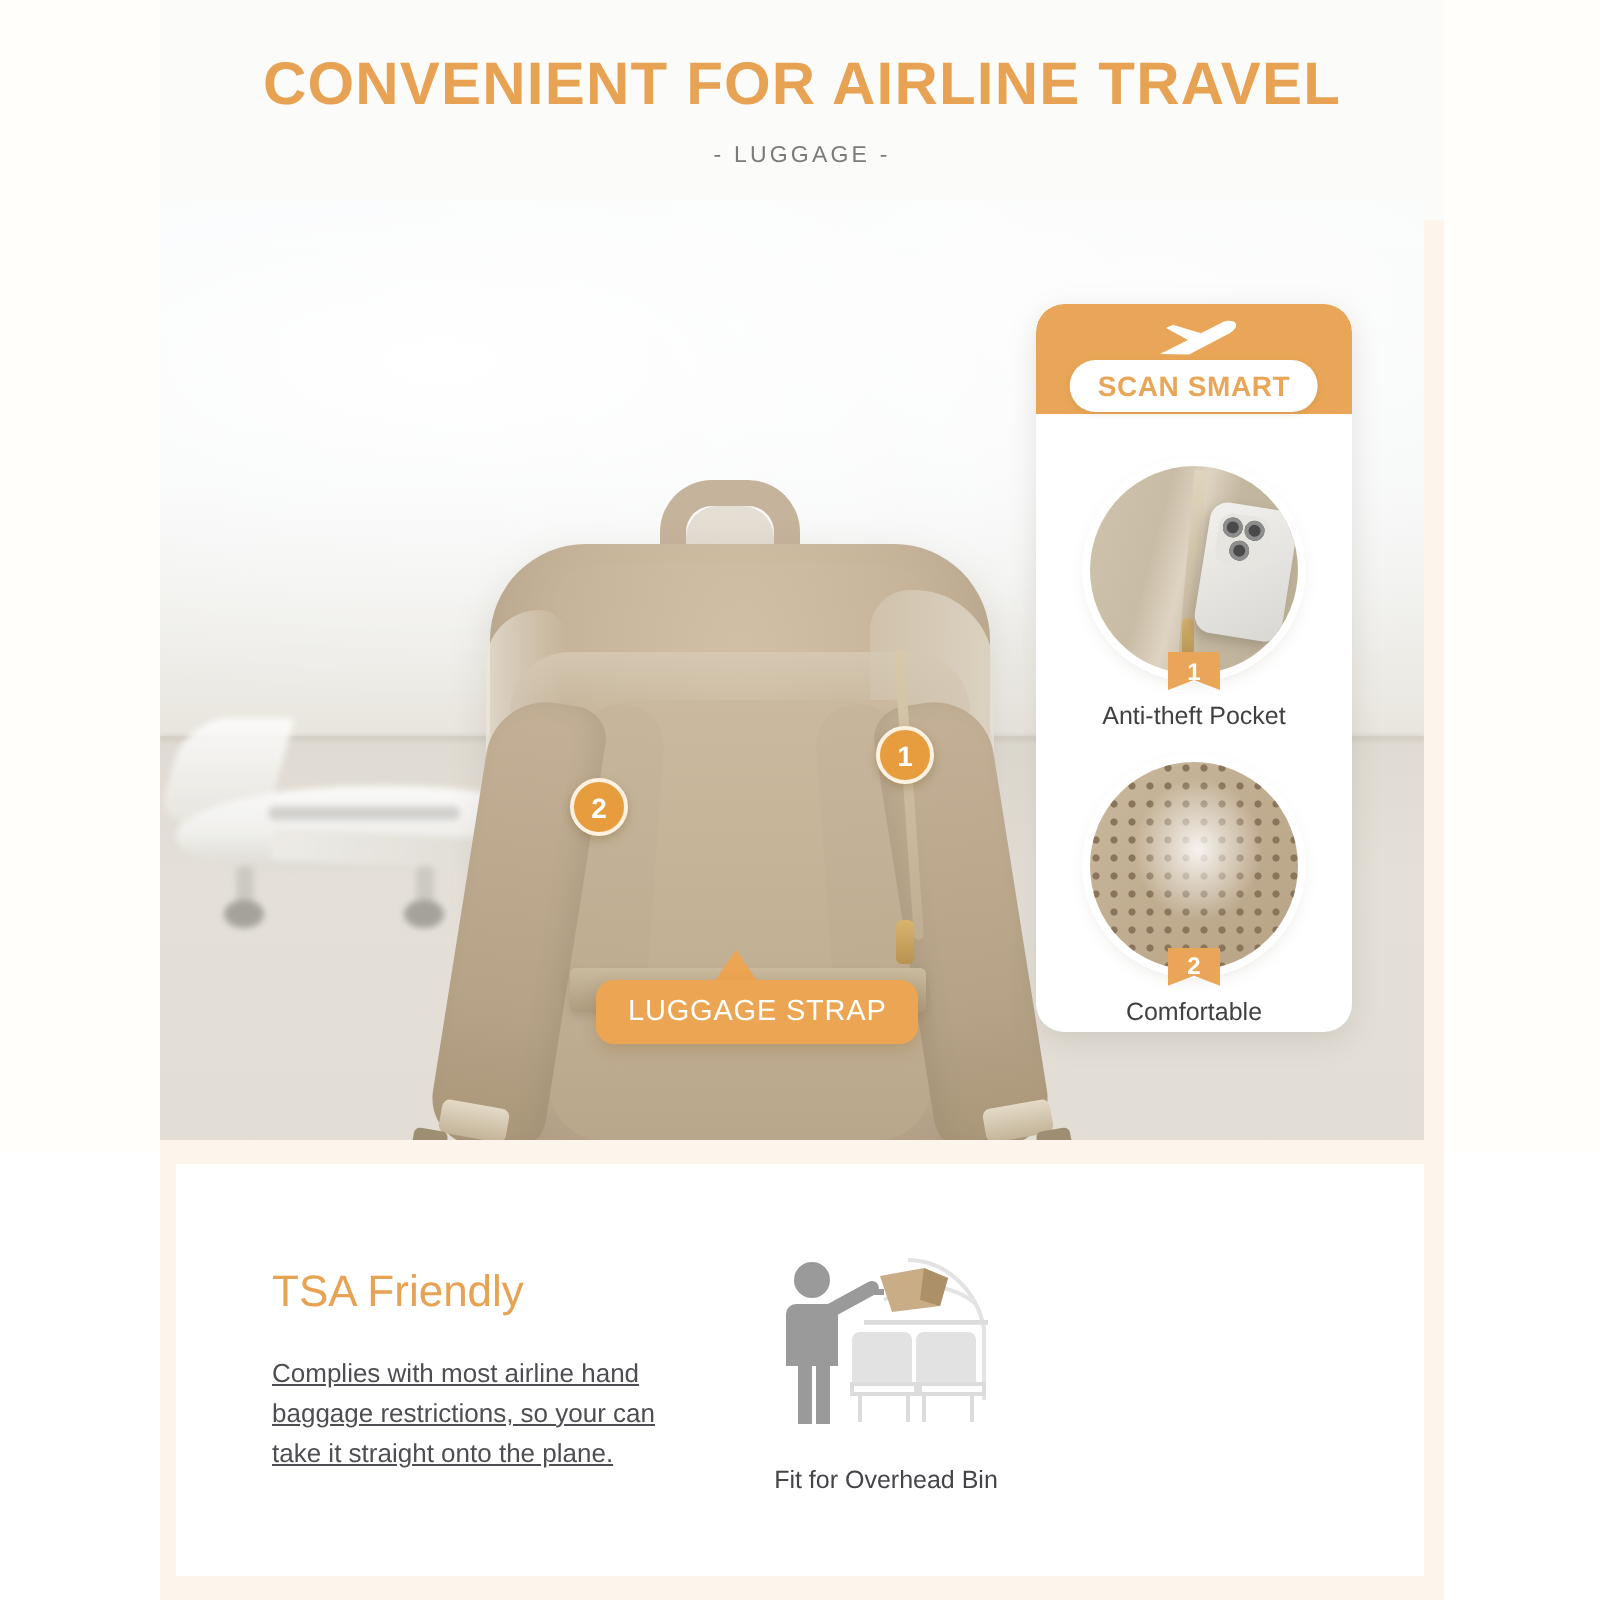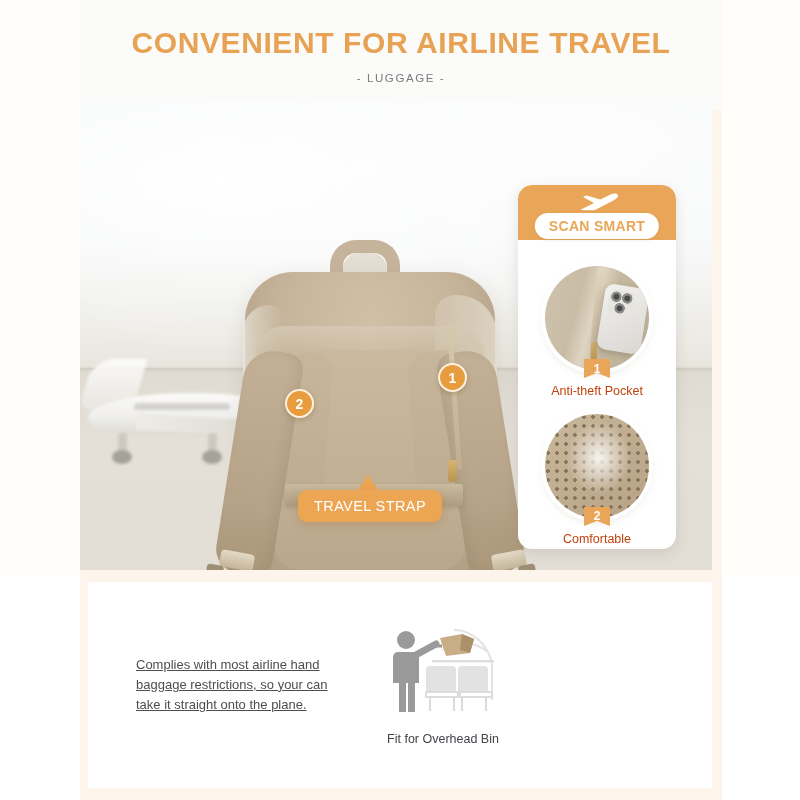--- a/index.html
+++ b/index.html
@@ -222,21 +222,21 @@
     box-shadow:0 3px 8px rgba(150,100,30,.25);
   }
   .lug-arrow{
     position:absolute;left:277px;top:375px;
     width:0;height:0;border-left:11px solid transparent;
     border-right:11px solid transparent;border-bottom:16px solid #eca552;
   }
 
   
   .card{
-    position:absolute;left:518px;top:185px;width:158px;height:364px;
+    position:absolute;left:518px;top:152px;width:158px;height:364px;
     background:#ffffff;border-radius:14px;
     box-shadow:0 4px 14px rgba(120,110,95,.18);
     overflow:hidden;
   }
   .card-head{
     position:relative;height:55px;background:#e9a658;
     border-radius:14px 14px 0 0;
   }
   .plane-icon{
     position:absolute;left:50%;top:4px;transform:translateX(-50%);
@@ -291,21 +291,21 @@
     background-size:auto, 9px 9px, auto;
   }
   .num{
     position:relative;margin-top:-11px;z-index:3;
     width:26px;height:19px;background:#e9a658;color:#fff;
     font-size:12px;font-weight:bold;
     display:flex;align-items:center;justify-content:center;
     clip-path:polygon(0 0,100% 0,100% 100%,50% 74%,0 100%);
   }
   .feat-label{
-    margin-top:5px;text-align:center;color:#c2410c;
+    margin-top:5px;text-align:center;color:#404040;
     font-size:12.5px;line-height:1.35;
   }
 
   
   .bottom{
     position:absolute;left:88px;top:582px;width:624px;height:206px;
     background:#ffffff;display:flex;align-items:center;
     box-sizing:border-box;padding:0 26px;
   }
   .tsa{width:270px;flex:0 0 270px;padding-left:22px;box-sizing:border-box;}
@@ -364,21 +364,21 @@
     <div class="lugstrap"></div>
     <div class="buckle-l"></div>
     <div class="buckle-r"></div>
     <div class="tail-l"></div>
     <div class="tail-r"></div>
 
     <div class="marker marker-1">1</div>
     <div class="marker marker-2">2</div>
 
     <div class="lug-arrow"></div>
-    <div class="lug-badge">TRAVEL STRAP</div>
+    <div class="lug-badge">LUGGAGE STRAP</div>
   </div>
 
   <div class="card">
     <div class="card-head">
       <span class="plane-icon">
         <svg width="46" height="26" viewBox="0 0 46 26">
           <path d="M6 21 L20 14 L9 8 L12.5 6.4 L26.5 10.6 L37 5.2 C40 3.8 43.4 4.4 44 6 C44.6 7.7 42.4 10 39.4 11.4 L20.5 21.2 Z" fill="#ffffff"></path>
           <path d="M4 24 H22" stroke="#ffffff" stroke-width="1.6" stroke-linecap="round" opacity="0"></path>
         </svg>
       </span>
@@ -413,20 +413,21 @@
           <div>Comfortable</div>
           <div>&amp; Breathable</div>
         </div>
       </div>
 
     </div>
   </div>
 
   <div class="bottom">
     <div class="tsa">
+      <div class="tsa-title">TSA Friendly</div>
       <div class="tsa-text">Complies with most airline hand baggage restrictions, so your can take it straight onto the plane.</div>
     </div>
     <div class="fits">
 
       <div class="fit">
         <span>
           <svg width="118" height="96" viewBox="0 0 118 96">
             <path d="M70 6 C88 6 104 20 108 40 L108 76" stroke="#e3e3e3" stroke-width="2" fill="none"></path>
             <path d="M58 26 C74 16 92 18 104 28" stroke="#e3e3e3" stroke-width="2" fill="none"></path>
             <circle cx="22" cy="16" r="9" fill="#9a9a9a"></circle>

